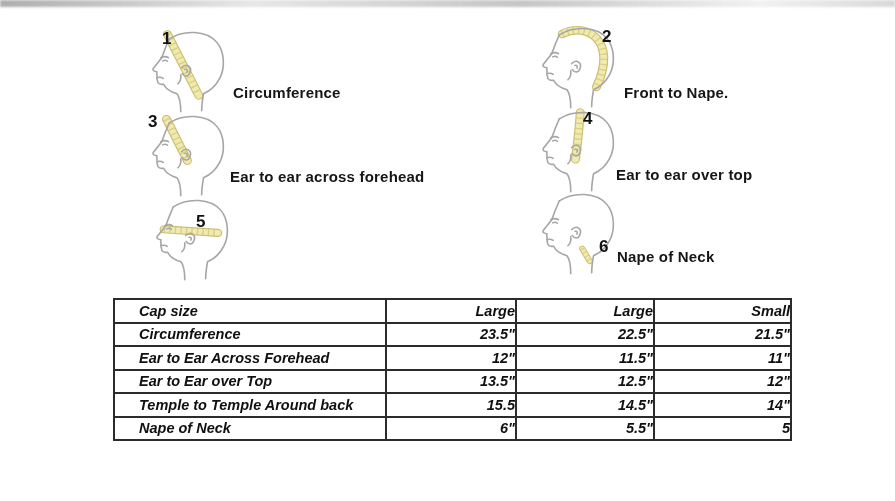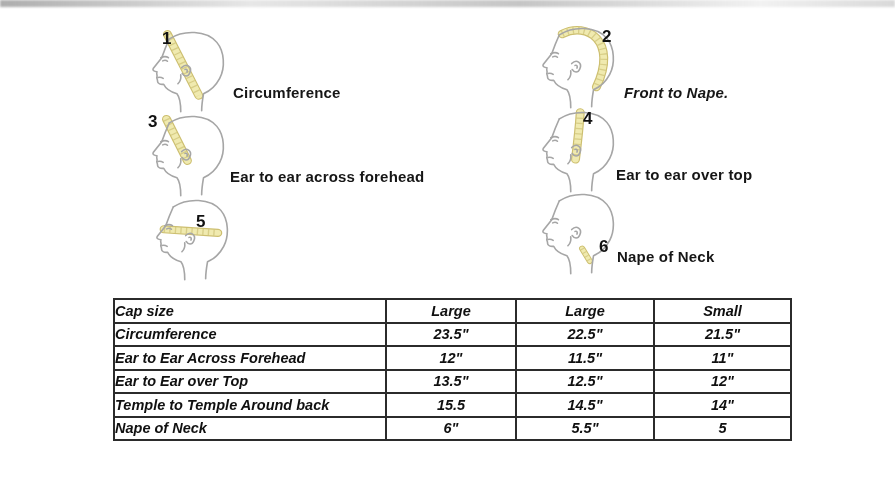--- a/index.html
+++ b/index.html
@@ -29,36 +29,36 @@
   .n-2{left:74px;top:4px;}
   .n-3{left:10px;top:1px;}
   .n-4{left:55px;top:2px;}
   .n-5{left:54px;top:17px;}
   .n-6{left:71px;top:48px;}
   .cap-label{
     position:absolute;font-size:15px;font-weight:bold;color:#161616;
     letter-spacing:.2px;white-space:nowrap;
   }
   .l-1{left:233px;top:84px;}
-  .l-2{left:624px;top:84px;font-style:italic;}
+  .l-2{left:624px;top:84px;}
   .l-3{left:230px;top:168px;}
   .l-4{left:616px;top:166px;}
   .l-5{left:234px;top:248px;}
   .l-6{left:617px;top:248px;}
   .size-table{
     position:absolute;left:113px;top:298px;width:677px;
     border-collapse:collapse;table-layout:fixed;
   }
   .size-table th,.size-table td{
     border:2px solid #2b2b2b;height:21.5px;padding:0;
     font-family:"Liberation Sans",sans-serif;
     font-style:italic;font-weight:600;font-size:14.5px;color:#101010;
-    text-align:center;vertical-align:middle;overflow:hidden;white-space:nowrap;
-  }
-  .size-table .c0{text-align:left;padding-left:0;}
+    text-align:right;vertical-align:middle;overflow:hidden;white-space:nowrap;
+  }
+  .size-table .c0{text-align:left;padding-left:24px;}
 </style>
 </head>
 <body>
 
 <svg width="0" height="0" style="position:absolute" aria-hidden="true">
   <defs>
     <g id="headOutline" fill="none" stroke="#a6a6a6" stroke-width="1.7" stroke-linecap="round" stroke-linejoin="round">
       <path d="M33,12 C48,2 72,2 83,16 C91,26 92,44 86,56 C82,64 76,70 69,73 C68,79 67,85 67,92"></path>
       <path d="M33,12 C30,19 27,27 25,33 L16,45 C15,47 17,48.5 20,48.5 C19,51 20.5,52 20,54 C19,56 21,57 20.5,59 C20.5,62 24,63 27,62.5 C29,67 34,71 41,73 C44,77 45,84 45,93"></path>
       <path d="M24,33 C27,31.5 30,31.5 32,33"></path>

